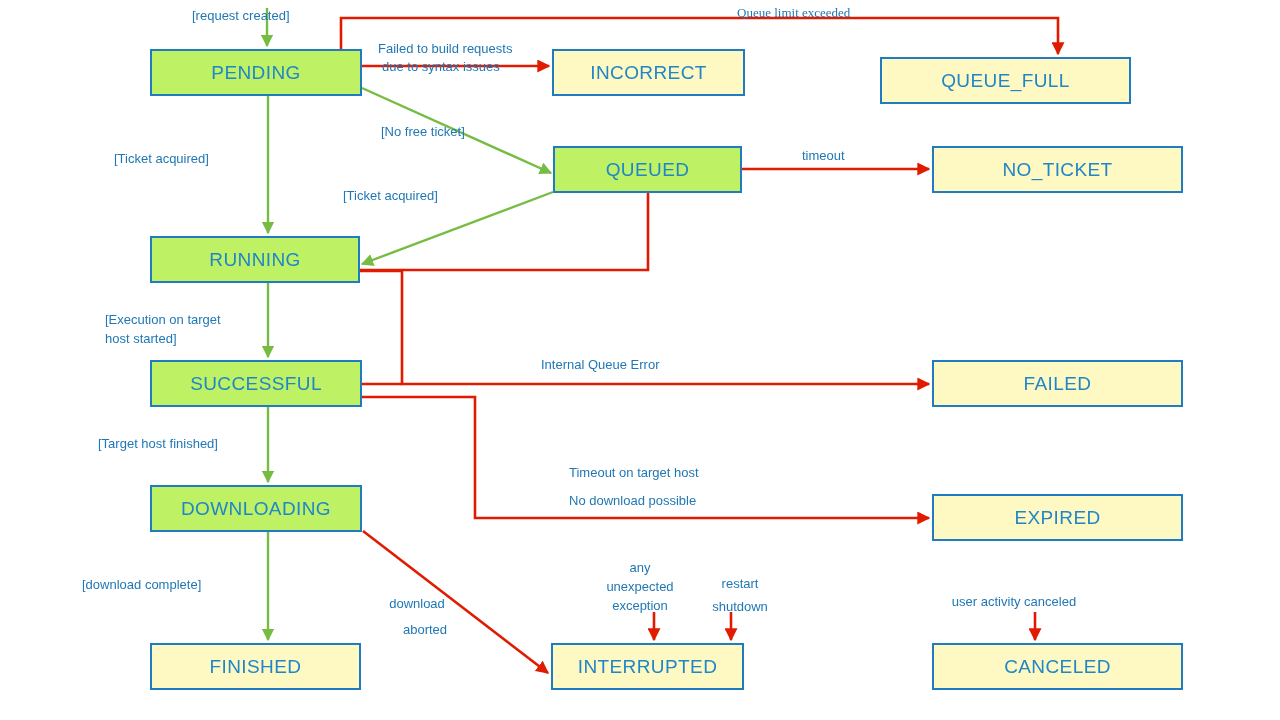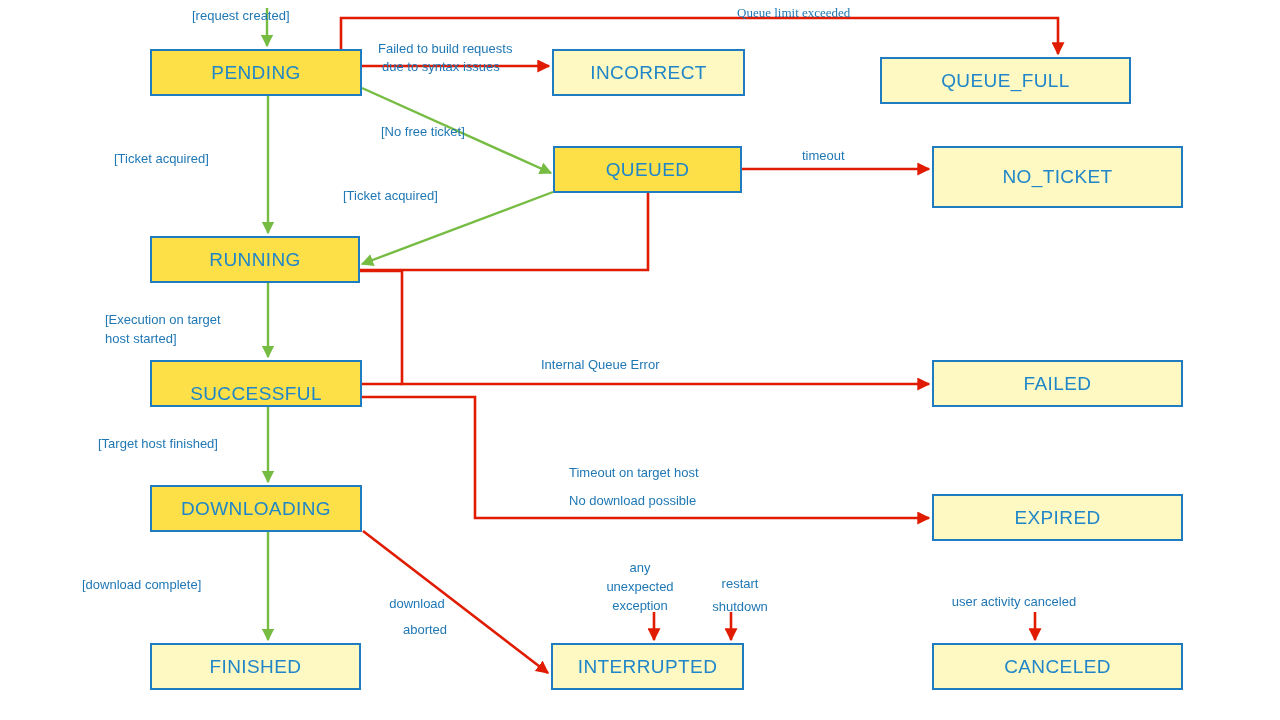--- a/index.html
+++ b/index.html
@@ -26,21 +26,21 @@
   .state-box {
     position: absolute;
     box-sizing: border-box;
     border: 2px solid #1f7cc0;
     display: flex;
     align-items: center;
     justify-content: center;
     color: #2086c8;
     font-size: 19px;
     letter-spacing: 0.4px;
-    background: #fde047;
+    background: #bef264;
     white-space: nowrap;
   }
   .state-box.terminal {
     background: #fef9c3;
   }
   .edge-label {
     position: absolute;
     color: #1f77b4;
     font-size: 13px;
     line-height: 17px;
@@ -97,27 +97,27 @@
       </div>
       <div class="state-box terminal" style="left: 552px; top: 49px; width: 193px; height: 47px;">
         <span>INCORRECT</span>
       </div>
       <div class="state-box terminal" style="left: 880px; top: 57px; width: 251px; height: 47px;">
         <span>QUEUE_FULL</span>
       </div>
       <div class="state-box" style="left: 553px; top: 146px; width: 189px; height: 47px;">
         <span>QUEUED</span>
       </div>
-      <div class="state-box terminal" style="left: 932px; top: 146px; width: 251px; height: 62px;">
+      <div class="state-box terminal" style="left: 932px; top: 146px; width: 251px; height: 47px;">
         <span>NO_TICKET</span>
       </div>
       <div class="state-box" style="left: 150px; top: 236px; width: 210px; height: 47px;">
         <span>RUNNING</span>
       </div>
-      <div class="state-box" style="left: 150px; top: 360px; width: 212px; height: 47px; align-items: flex-end;">
+      <div class="state-box" style="left: 150px; top: 360px; width: 212px; height: 47px;">
         <span>SUCCESSFUL</span>
       </div>
       <div class="state-box terminal" style="left: 932px; top: 360px; width: 251px; height: 47px;">
         <span>FAILED</span>
       </div>
       <div class="state-box" style="left: 150px; top: 485px; width: 212px; height: 47px;">
         <span>DOWNLOADING</span>
       </div>
       <div class="state-box terminal" style="left: 932px; top: 494px; width: 251px; height: 47px;">
         <span>EXPIRED</span>

